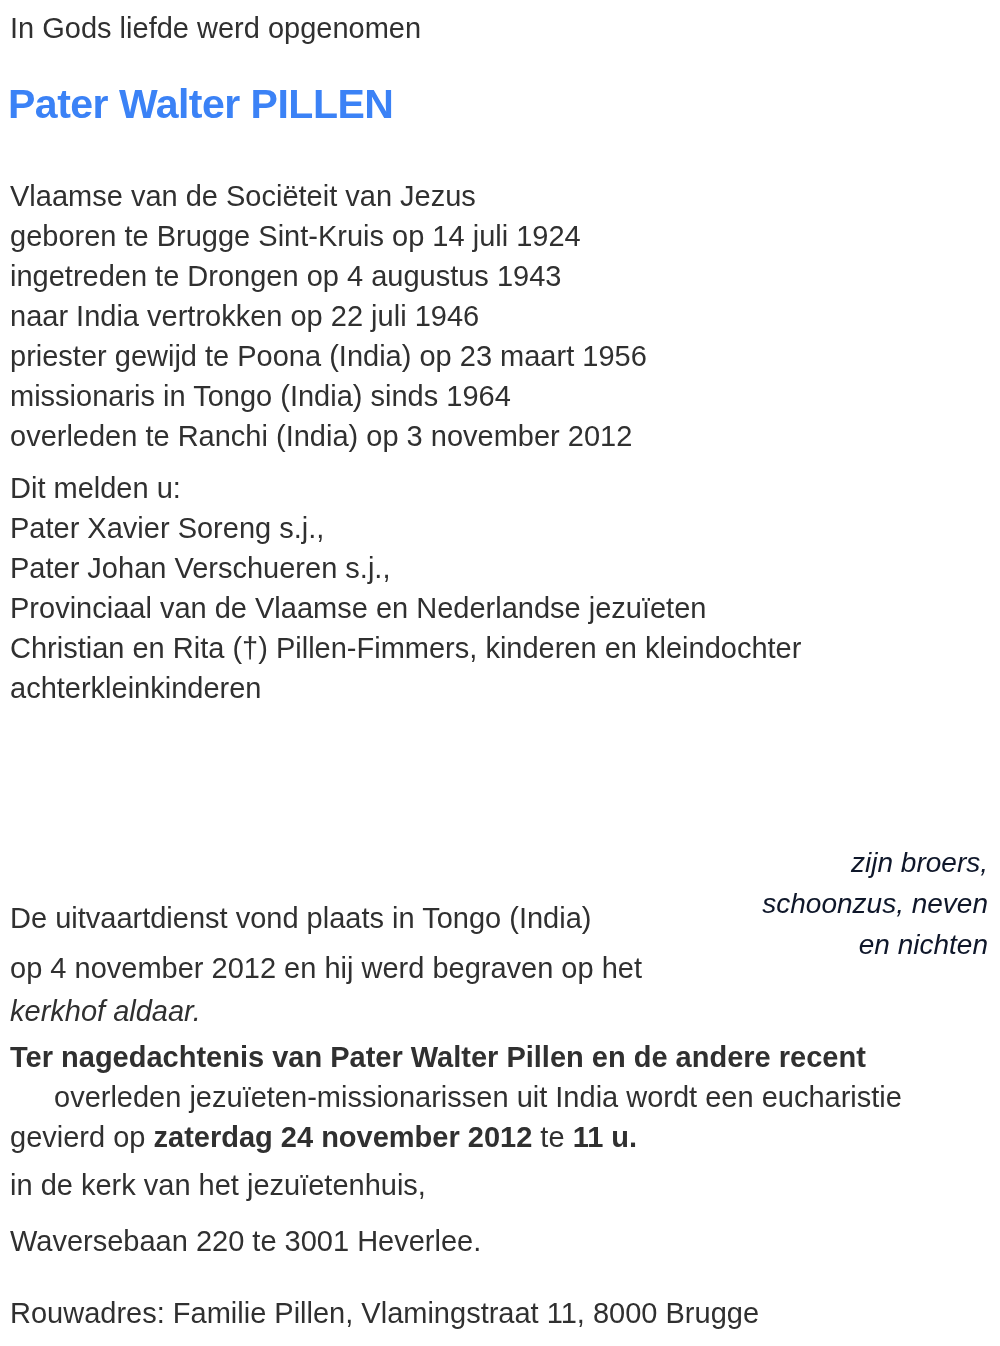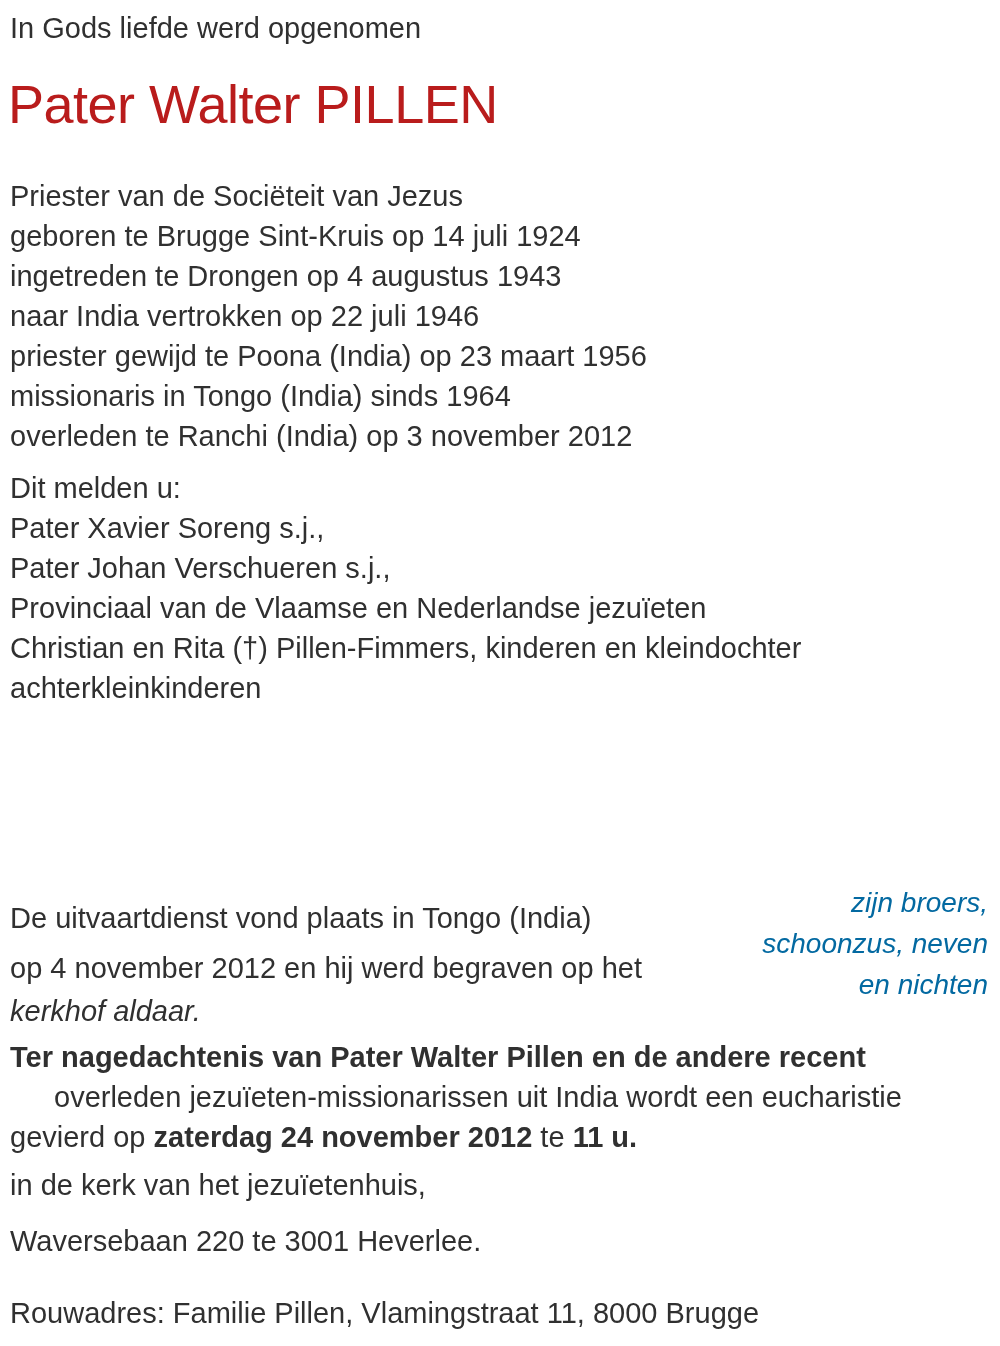--- a/index.html
+++ b/index.html
@@ -18,38 +18,37 @@
   .abs { position: absolute; left: 10px; }
   .line {
     font-size: 29px;
     line-height: 40px;
     white-space: nowrap;
   }
   .page-title {
     position: absolute;
     left: 8px;
     top: 80px;
-    font-size: 54px;
+    font-size: 41px;
     line-height: 48px;
-    font-weight: normal;
-    color: #b91c1c;
+    font-weight: bold;
+    color: #3b82f6;
     letter-spacing: -0.5px;
     white-space: nowrap;
   }
   .para .line { display: block; }
   .relatives {
     position: absolute;
     right: 12px;
     top: 842px;
     text-align: right;
     font-style: italic;
     font-size: 28px;
     line-height: 41px;
-    color: #0369a1;
-    margin-top: 40px;
+    color: #0f172a;
   }
   .relatives .line { font-size: 28px; line-height: 41px; }
   .bold { font-weight: bold; margin-top: 24px; }
   #intro     { top: 8px; }
   #life      { top: 176px; }
   #announce  { top: 468px; }
   #funeral-1 { top: 898px; }
   #funeral-2 { top: 948px; }
   #funeral-3 { top: 991px; font-style: italic; }
   #mem-1     { top: 1037px; font-weight: bold; }
@@ -60,21 +59,21 @@
   #rouwadres { top: 1293px; }
 </style>
 </head>
 <body>
 
 <div id="intro" class="abs line">In Gods liefde werd opgenomen</div>
 
 <div class="page-title">Pater Walter PILLEN</div>
 
 <div id="life" class="abs para">
-  <span class="line">Priester van de Sociëteit van Jezus</span>
+  <span class="line">Vlaamse van de Sociëteit van Jezus</span>
   <span class="line">geboren te Brugge Sint-Kruis op 14 juli 1924</span>
   <span class="line">ingetreden te Drongen op 4 augustus 1943</span>
   <span class="line">naar India vertrokken op 22 juli 1946</span>
   <span class="line">priester gewijd te Poona (India) op 23 maart 1956</span>
   <span class="line">missionaris in Tongo (India) sinds 1964</span>
   <span class="line">overleden te Ranchi (India) op 3 november 2012</span>
 </div>
 
 <div id="announce" class="abs para">
   <span class="line">Dit melden u:</span>

